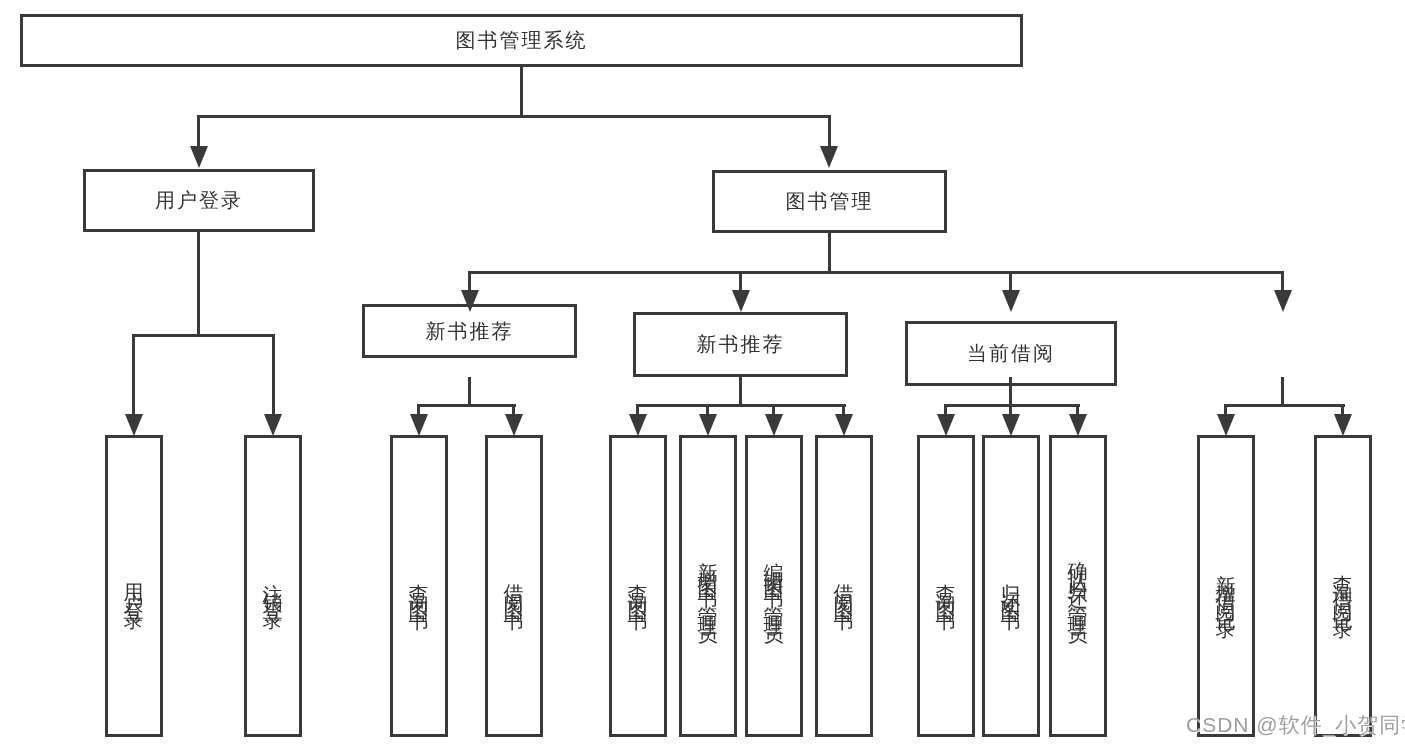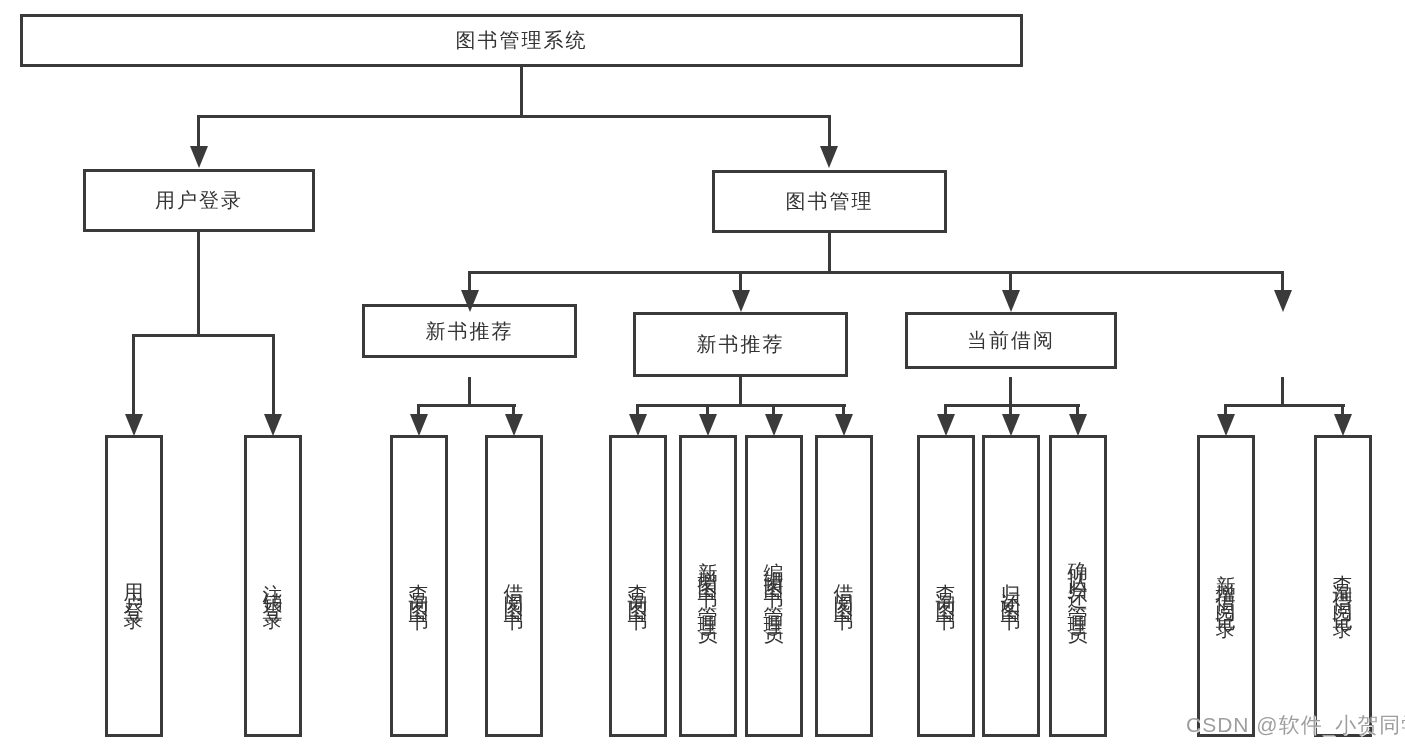--- a/index.html
+++ b/index.html
@@ -60,21 +60,21 @@
   <div class="box" style="left:712px;top:170px;width:235px;height:63px">
     <span class="hlabel">图书管理</span>
   </div>
 
   <div class="box" style="left:362px;top:304px;width:215px;height:54px">
     <span class="hlabel">新书推荐</span>
   </div>
   <div class="box" style="left:633px;top:312px;width:215px;height:65px">
     <span class="hlabel">新书推荐</span>
   </div>
-  <div class="box" style="left:905px;top:312px;width:212px;height:57px">
+  <div class="box" style="left:905px;top:321px;width:212px;height:65px">
     <span class="hlabel">当前借阅</span>
   </div>
 
   <div class="box leaf" style="left:105px">
     <span class="vtext">用户登录</span>
   </div>
   <div class="box leaf" style="left:244px">
     <span class="vtext">注销登录</span>
   </div>
   <div class="box leaf" style="left:390px">

